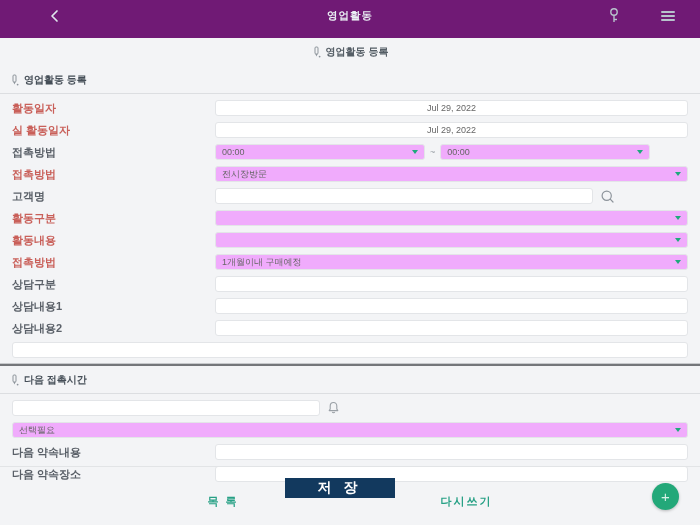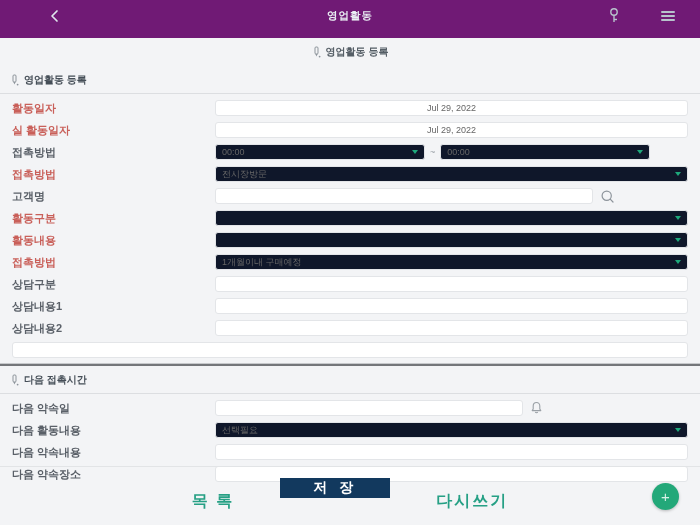--- a/index.html
+++ b/index.html
@@ -37,41 +37,41 @@
   .lbl{width:203px;flex:0 0 203px;font-size:11px;color:#5a6068;font-weight:bold;}
   .lbl.req{color:#c9605a;}
   .field{flex:1;display:flex;align-items:center;min-width:0;}
   .inp{
     height:16px;background:#fff;border:1px solid #e3e5e8;border-radius:3px;
     font-size:9px;color:#666;padding:0 6px;box-sizing:border-box;width:100%;
     outline:none;font-family:inherit;
   }
   .inp.center{text-align:center;}
   .selectbox{
-    height:16px;background:#0f172a;border:1px solid #e3e5e8;border-radius:3px;
+    height:16px;background:#f0abfc;border:1px solid #e3e5e8;border-radius:3px;
     display:flex;align-items:center;justify-content:space-between;
     padding:0 6px;width:100%;box-sizing:border-box;font-size:9px;color:#666;cursor:pointer;
   }
   .caret{width:0;height:0;border-left:3px solid transparent;border-right:3px solid transparent;
     border-top:4px solid #1ea97c;flex:0 0 auto;margin-left:4px;}
   .w210{width:210px;flex:0 0 210px;}
   .w378{width:378px;flex:0 0 378px;}
   .w308{width:308px;flex:0 0 308px;}
   .tilde{margin:0 5px;color:#9aa0a6;font-size:9px;flex:0 0 auto;}
   .icon-after{margin-left:7px;flex:0 0 auto;display:flex;align-items:center;cursor:pointer;}
   
   .thick-divider{height:2px;background:#74767a;border-top:1px solid #c7c9cc;margin-top:2px;}
   
   .footer{
     position:absolute;left:0;right:0;top:466px;height:42px;
     border-top:1px solid #e2e4e6;
     display:flex;align-items:center;justify-content:center;gap:38px;
   }
   .btn-text{
-    background:none;border:none;color:#26a085;font-size:16px;font-weight:bold;
+    background:none;border:none;color:#26a085;font-size:11px;font-weight:bold;
     letter-spacing:2px;cursor:pointer;font-family:inherit;padding:4px 8px;margin-top:26px;
   }
   .btn-save{
     width:110px;height:20px;background:#12395e;border:none;color:#fff;
     font-size:14px;font-weight:bold;letter-spacing:4px;cursor:pointer;
     display:flex;align-items:center;justify-content:center;font-family:inherit;
   }
   .fab{
     position:absolute;left:652px;top:483px;width:27px;height:27px;border-radius:50%;
     background:#23a879;display:flex;align-items:center;justify-content:center;cursor:pointer;
@@ -248,34 +248,32 @@
       <path d="M3.4 8 L4.5 10.4 L5.6 8 Z" fill="#8d949b"></path>
       <circle cx="7.6" cy="10.6" r="0.9" fill="#8d949b"></circle>
     </svg>
   </span>
   <span>다음 접촉시간</span>
 </div>
 
 <div class="rows">
 
   <div class="row">
-    <span class="lbl">다음 약속일</span>
     <span class="field">
       <input class="inp w308" value="" style="">
       <span class="icon-after">
         <svg width="13" height="14" viewBox="0 0 13 14">
           <path d="M6.5 1.5 C4.4 1.5 3.2 3 3.2 5 L3.2 8 L2.2 9.6 L10.8 9.6 L9.8 8 L9.8 5 C9.8 3 8.6 1.5 6.5 1.5 Z" fill="none" stroke="#9aa0a6" stroke-width="1.1" stroke-linejoin="round"></path>
           <path d="M5.3 11 A1.3 1.3 0 0 0 7.7 11" fill="none" stroke="#9aa0a6" stroke-width="1.1"></path>
         </svg>
       </span>
     </span>
   </div>
 
   <div class="row">
-    <span class="lbl">다음 활동내용</span>
     <span class="field">
       <span class="selectbox">
         <span>선택필요</span>
         <span class="caret"></span>
       </span>
     </span>
   </div>
 
   <div class="row">
     <span class="lbl">다음 약속내용</span>

